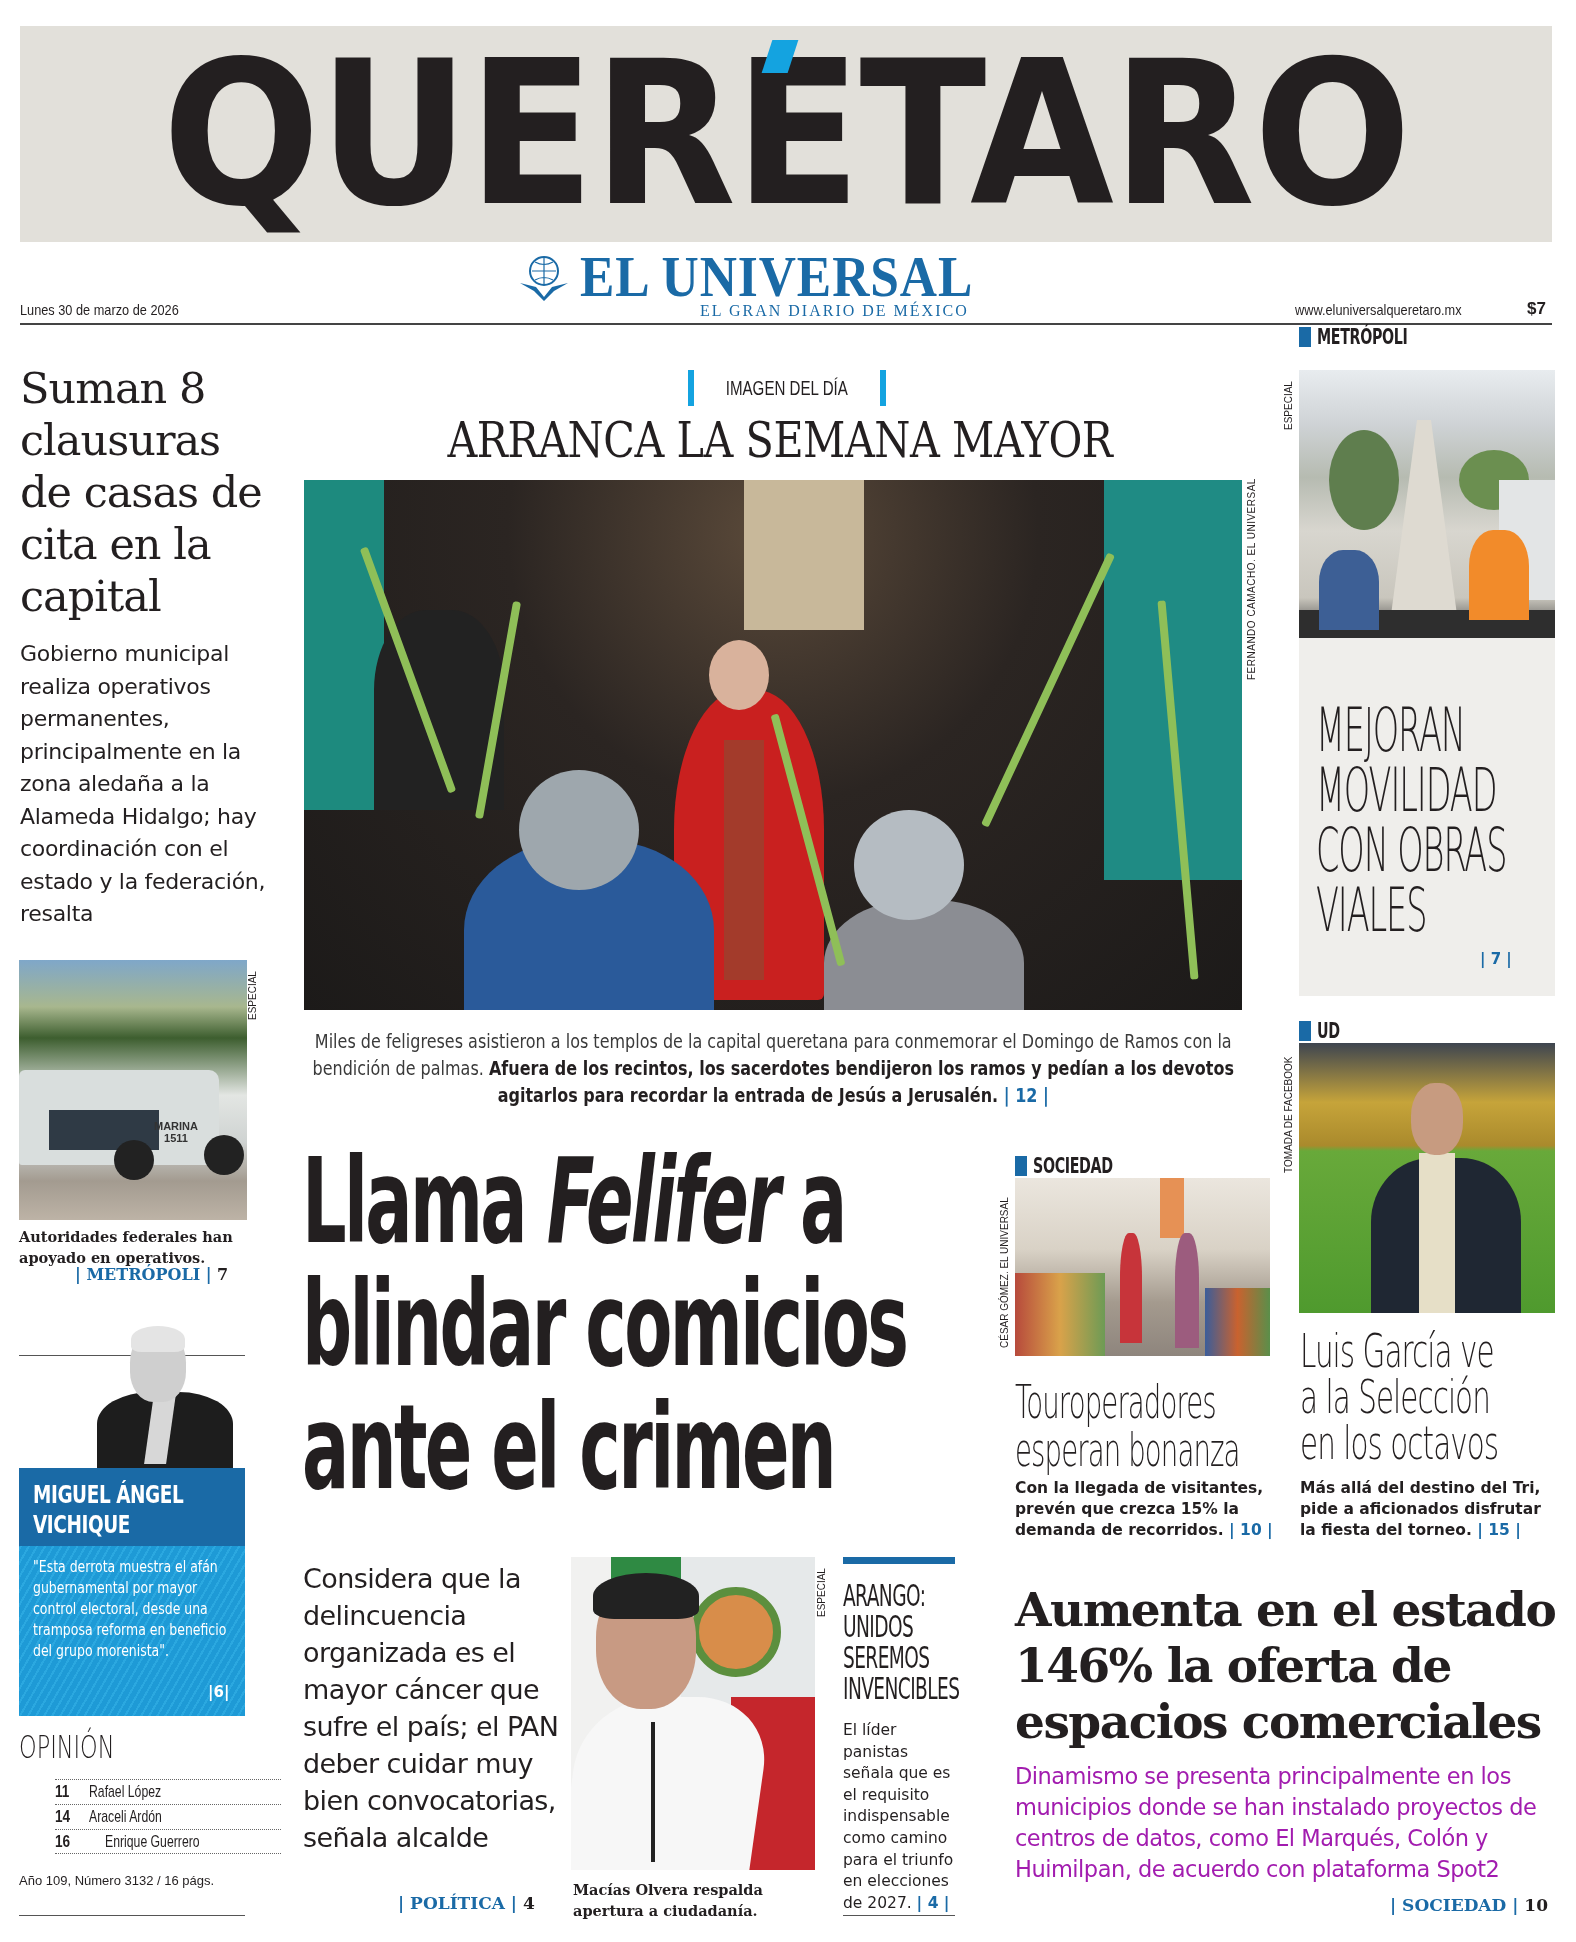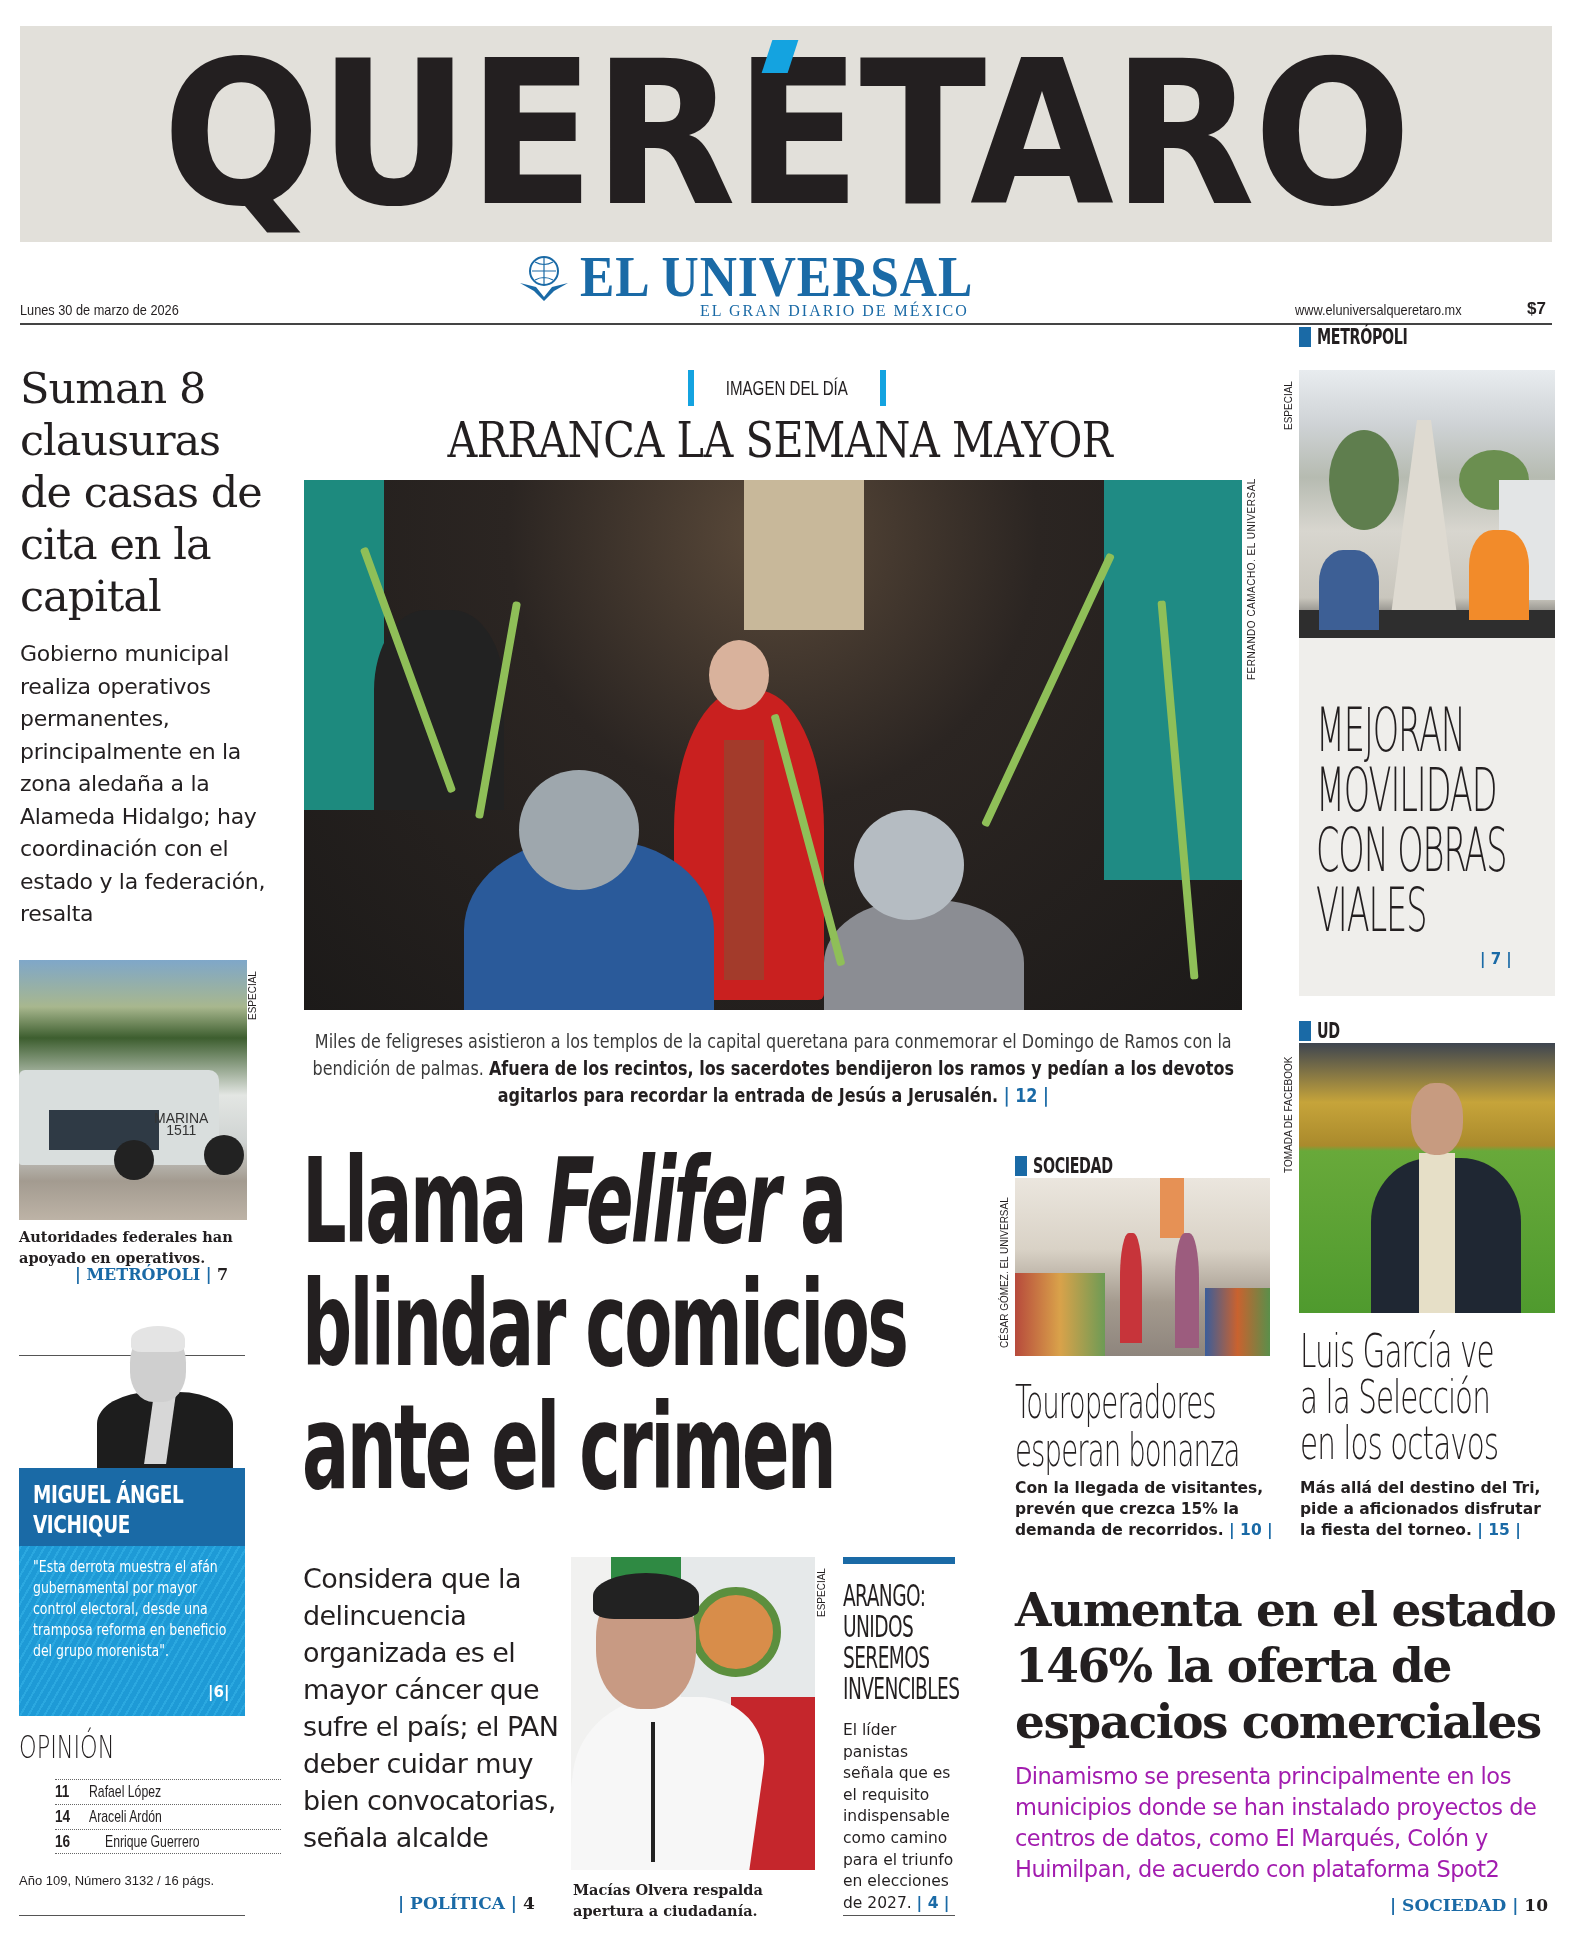--- a/index.html
+++ b/index.html
@@ -31,21 +31,21 @@
   
   #left-headline { left: 20px; top: 362px; width: 260px; font-family: "DejaVu Serif", serif; font-weight: 300;
     font-size: 43px; line-height: 52px; color: #231f20; letter-spacing: -1px; }
   #left-deck { left: 20px; top: 638px; width: 260px; font-family: "DejaVu Sans", sans-serif; font-size: 22px;
     line-height: 32.5px; color: #231f20; letter-spacing: -0.3px; }
   #left-photo { left: 19px; top: 960px; width: 228px; height: 260px; overflow: hidden;
     background: linear-gradient(180deg, #7fa7c9 0%, #a8b78e 18%, #3d5e2f 30%, #e3e6e3 52%, #cfd3d2 70%, #a39b90 85%, #bdb3a6 100%); }
   .truck-body { position: absolute; left: 0; top: 110px; width: 200px; height: 95px; background: #d9dedd; border-radius: 6px 10px 3px 3px; }
   .truck-cab { position: absolute; left: 30px; top: 150px; width: 110px; height: 40px; background: #2f3a45; }
   .truck-wheel { position: absolute; width: 40px; height: 40px; border-radius: 50%; background: #222; }
-  .truck-text { position: absolute; left: 135px; top: 152px; font-size: 14px; color: #333; font-weight: 400; text-align: center; line-height: 12px; }
+  .truck-text { position: absolute; left: 135px; top: 160px; font-size: 11px; color: #333; font-weight: 700; text-align: center; line-height: 12px; }
   #left-photo-credit { left: 247px; top: 960px; width: 14px; height: 60px; writing-mode: vertical-rl; transform: rotate(180deg);
     font-size: 10px; color: #231f20; }
   #left-caption { left: 19px; top: 1226px; width: 230px; font-family: "DejaVu Serif", serif; font-weight: 700; font-size: 14.5px; line-height: 21px; color: #231f20; }
   #left-section-ref { left: 75px; top: 1265px; font-family: "DejaVu Serif", serif; font-weight: 700; font-size: 16px; color: #1a6aa6; }
   #left-section-ref .pg { color: #231f20; }
 
   
   #col-rule { left: 19px; top: 1355px; width: 226px; height: 1px; background: #555; }
   #col-portrait { left: 97px; top: 1322px; width: 136px; height: 146px; overflow: hidden; }
   .face { position: absolute; left: 33px; top: 8px; width: 56px; height: 72px; border-radius: 45% 45% 42% 42%; background: #cfcfcf; }

